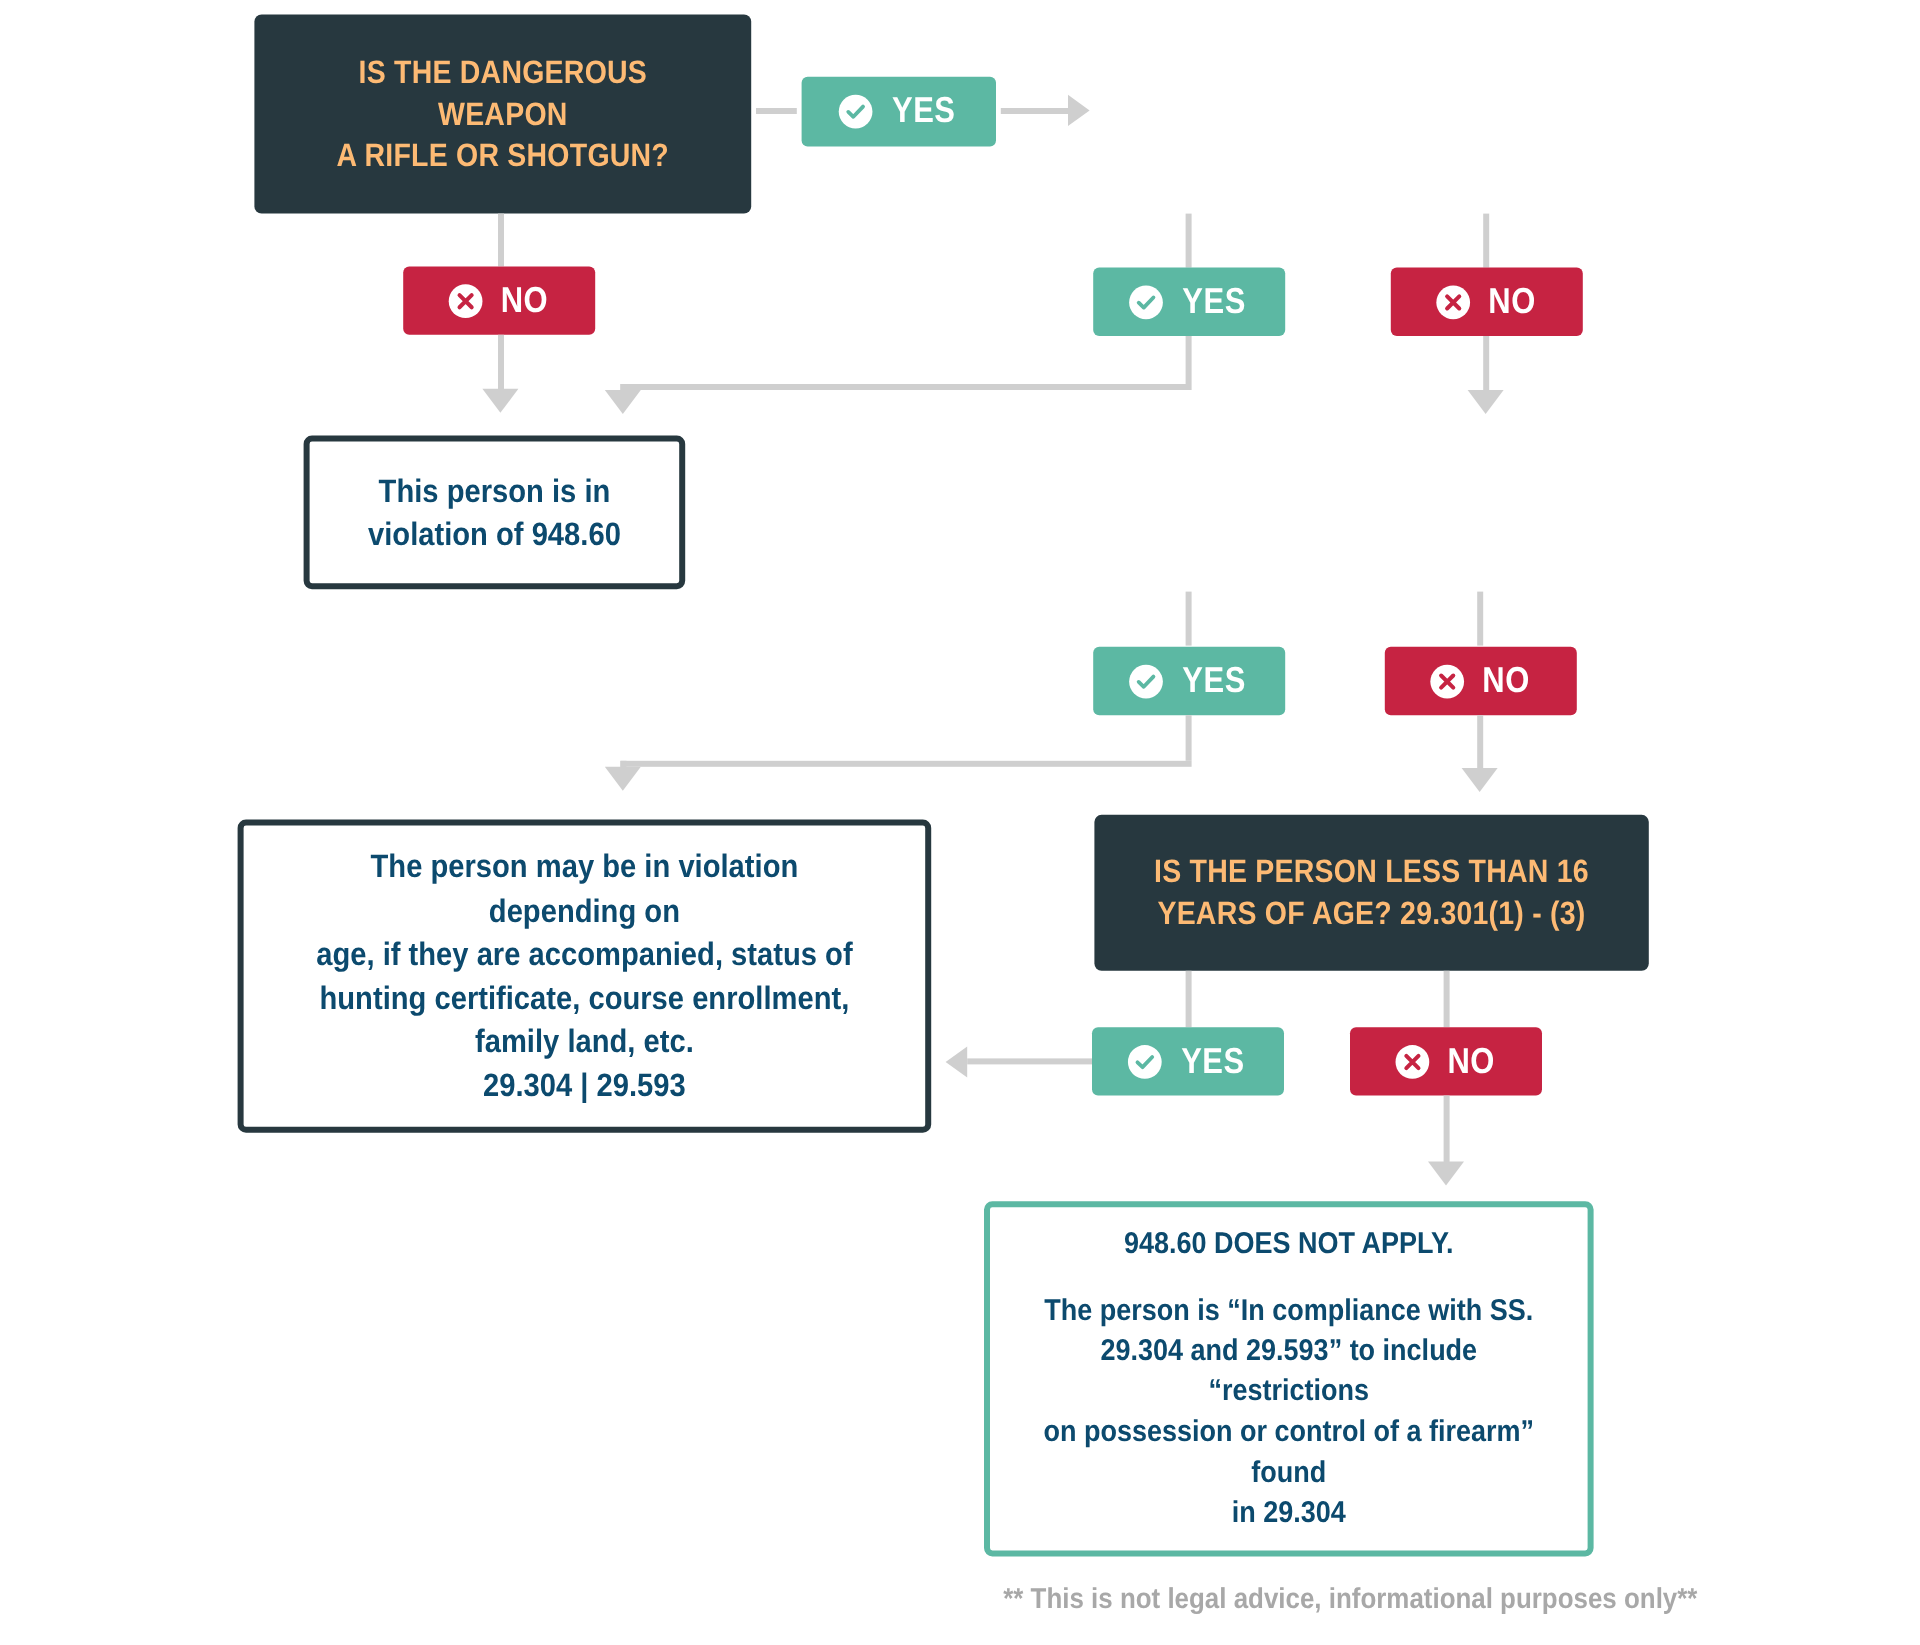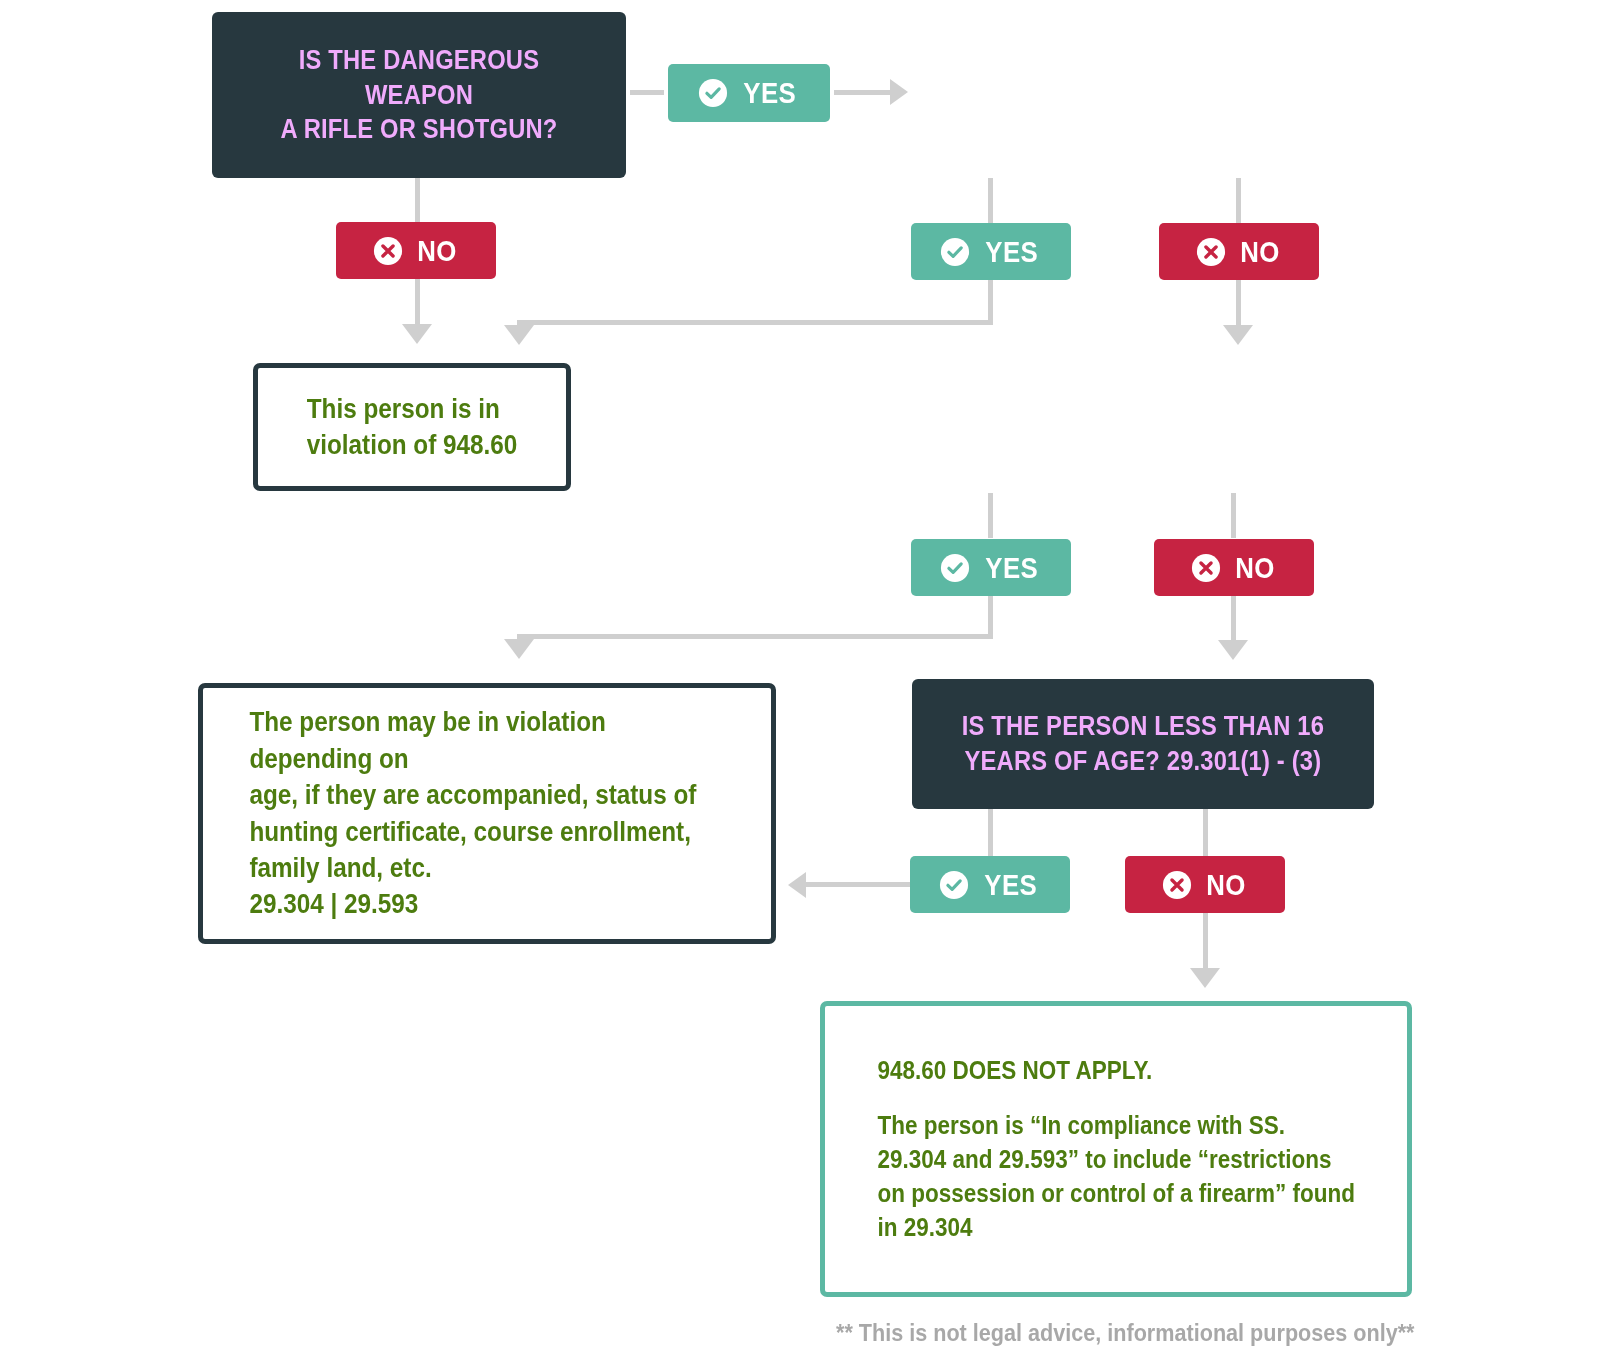--- a/index.html
+++ b/index.html
@@ -16,21 +16,21 @@
     height: 1371px;
     background: #ffffff;
     overflow: hidden;
   }
 
   
   .node-dark {
     position: absolute;
     background: #27383f;
     border-radius: 6px;
-    color: #f0abfc;
+    color: #fdba74;
     display: flex;
     align-items: center;
     justify-content: center;
     text-align: center;
     box-sizing: border-box;
     padding: 10px 18px;
   }
   .node-dark .txt {
     font-weight: 700;
     text-transform: uppercase;
@@ -40,24 +40,25 @@
     transform: scaleX(0.88);
     white-space: pre-line;
   }
 
   
   .node-outline {
     position: absolute;
     background: #ffffff;
     border: 5px solid #27383f;
     border-radius: 7px;
-    color: #4d7c0f;
+    color: #0c4a6e;
     display: flex;
     align-items: center;
     justify-content: center;
+    text-align: center;
     box-sizing: border-box;
     padding: 12px 20px;
   }
   .node-outline.teal {
     border-color: #5cb8a3;
   }
   .node-outline .txt {
     font-weight: 700;
     font-size: 27px;
     line-height: 1.35;
@@ -272,21 +273,21 @@
     <svg class="glyph" viewBox="0 0 32 32">
       <circle cx="16" cy="16" r="15" fill="#ffffff"></circle>
       <path d="M10.6 10.6 L21.4 21.4 M21.4 10.6 L10.6 21.4" fill="none" stroke="#c62342" stroke-width="3.6" stroke-linecap="round"></path>
     </svg>
     <span class="label">NO</span>
   </div>
 
   <div class="conn v" style="left:1203px; top:913px; width:5px; height:57px;"></div>
   <div class="arrow-down" style="left:1190px; top:968px;"></div>
 
-  <div class="node-outline teal" style="left:820px; top:1001px; width:592px; height:296px;">
+  <div class="node-outline teal" style="left:820px; top:1001px; width:508px; height:296px;">
     <span class="txt small-lead"><span class="head">948.60 DOES NOT APPLY.</span><span>The person is “In compliance with SS.
 29.304 and 29.593” to include “restrictions
 on possession or control of a firearm” found
 in 29.304</span></span>
   </div>
 
   <div class="footer-note" style="left:836px; top:1319px;">** This is not legal advice, informational purposes only**</div>
 
 </div>
 

